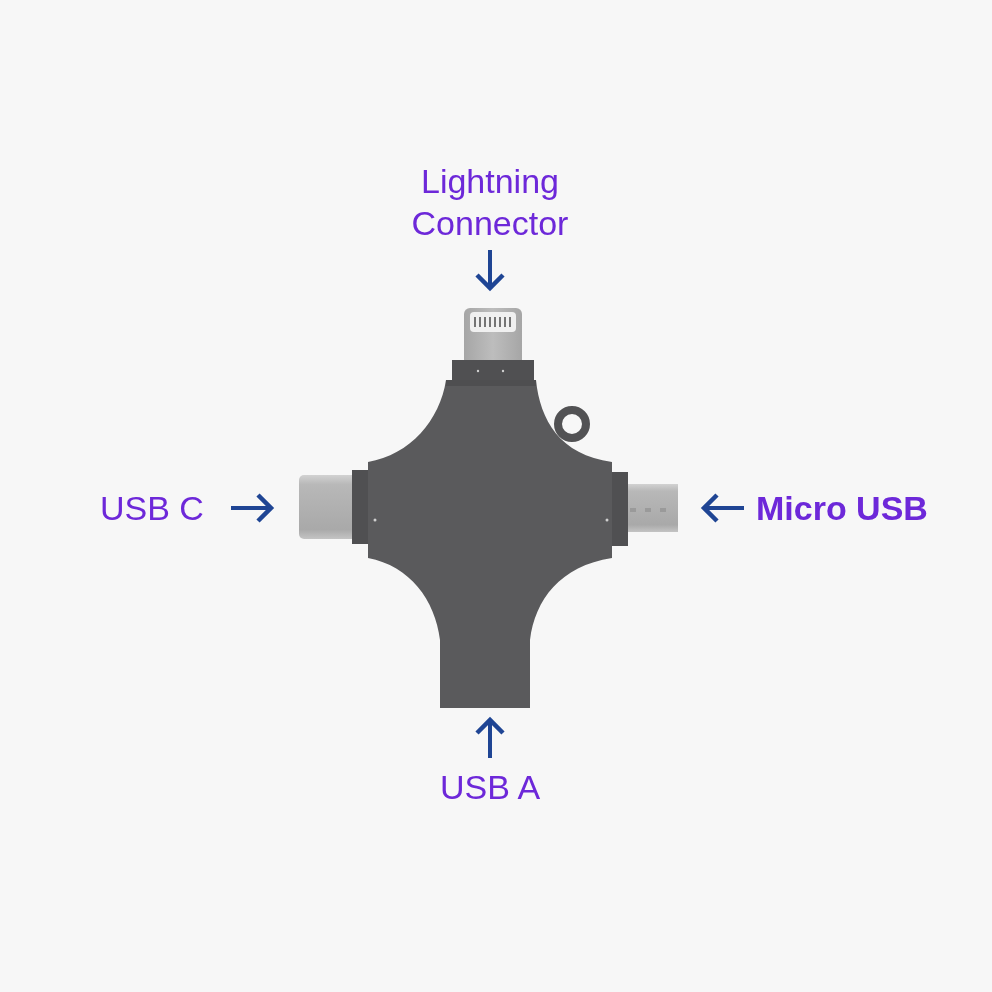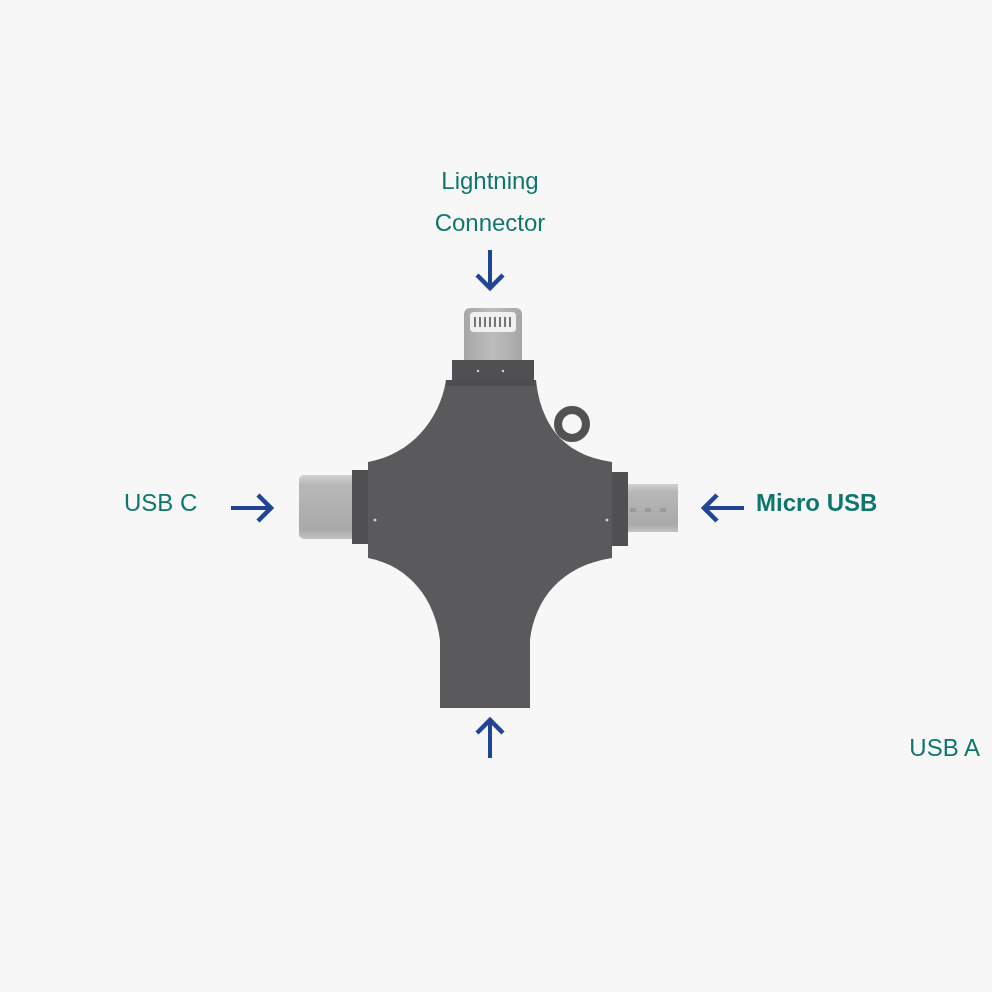--- a/index.html
+++ b/index.html
@@ -5,33 +5,33 @@
   html, body { margin: 0; padding: 0; }
   body {
     width: 992px; height: 992px;
     background: #f7f7f7;
     position: relative;
     overflow: hidden;
     font-family: "Liberation Sans", "DejaVu Sans", sans-serif;
   }
   .label {
     position: absolute;
-    color: #0f766e;
-    font-size: 24px;
+    color: #6d28d9;
+    font-size: 34px;
     line-height: 1;
     white-space: nowrap;
   }
   .label-top {
     left: 0; width: 980px; text-align: center; top: 160px;
     line-height: 42px;
   }
   .label-top span { display: block; }
-  .label-left { left: 100px; top: 491px; margin-left: 24px; }
+  .label-left { left: 100px; top: 491px; }
   .label-right { left: 756px; top: 491px; font-weight: bold; }
-  .label-bottom { left: 0; width: 980px; text-align: right; top: 736px; }
+  .label-bottom { left: 0; width: 980px; text-align: center; top: 770px; }
   .arrow { position: absolute; }
   svg.device { position: absolute; left: 0; top: 0; }
 </style>
 </head>
 <body>
 
 <svg class="device" width="992" height="992" viewBox="0 0 992 992">
   <defs>
     <linearGradient id="metal" x1="0" y1="0" x2="0" y2="1">
       <stop offset="0" stop-color="#d2d2d2"></stop>

